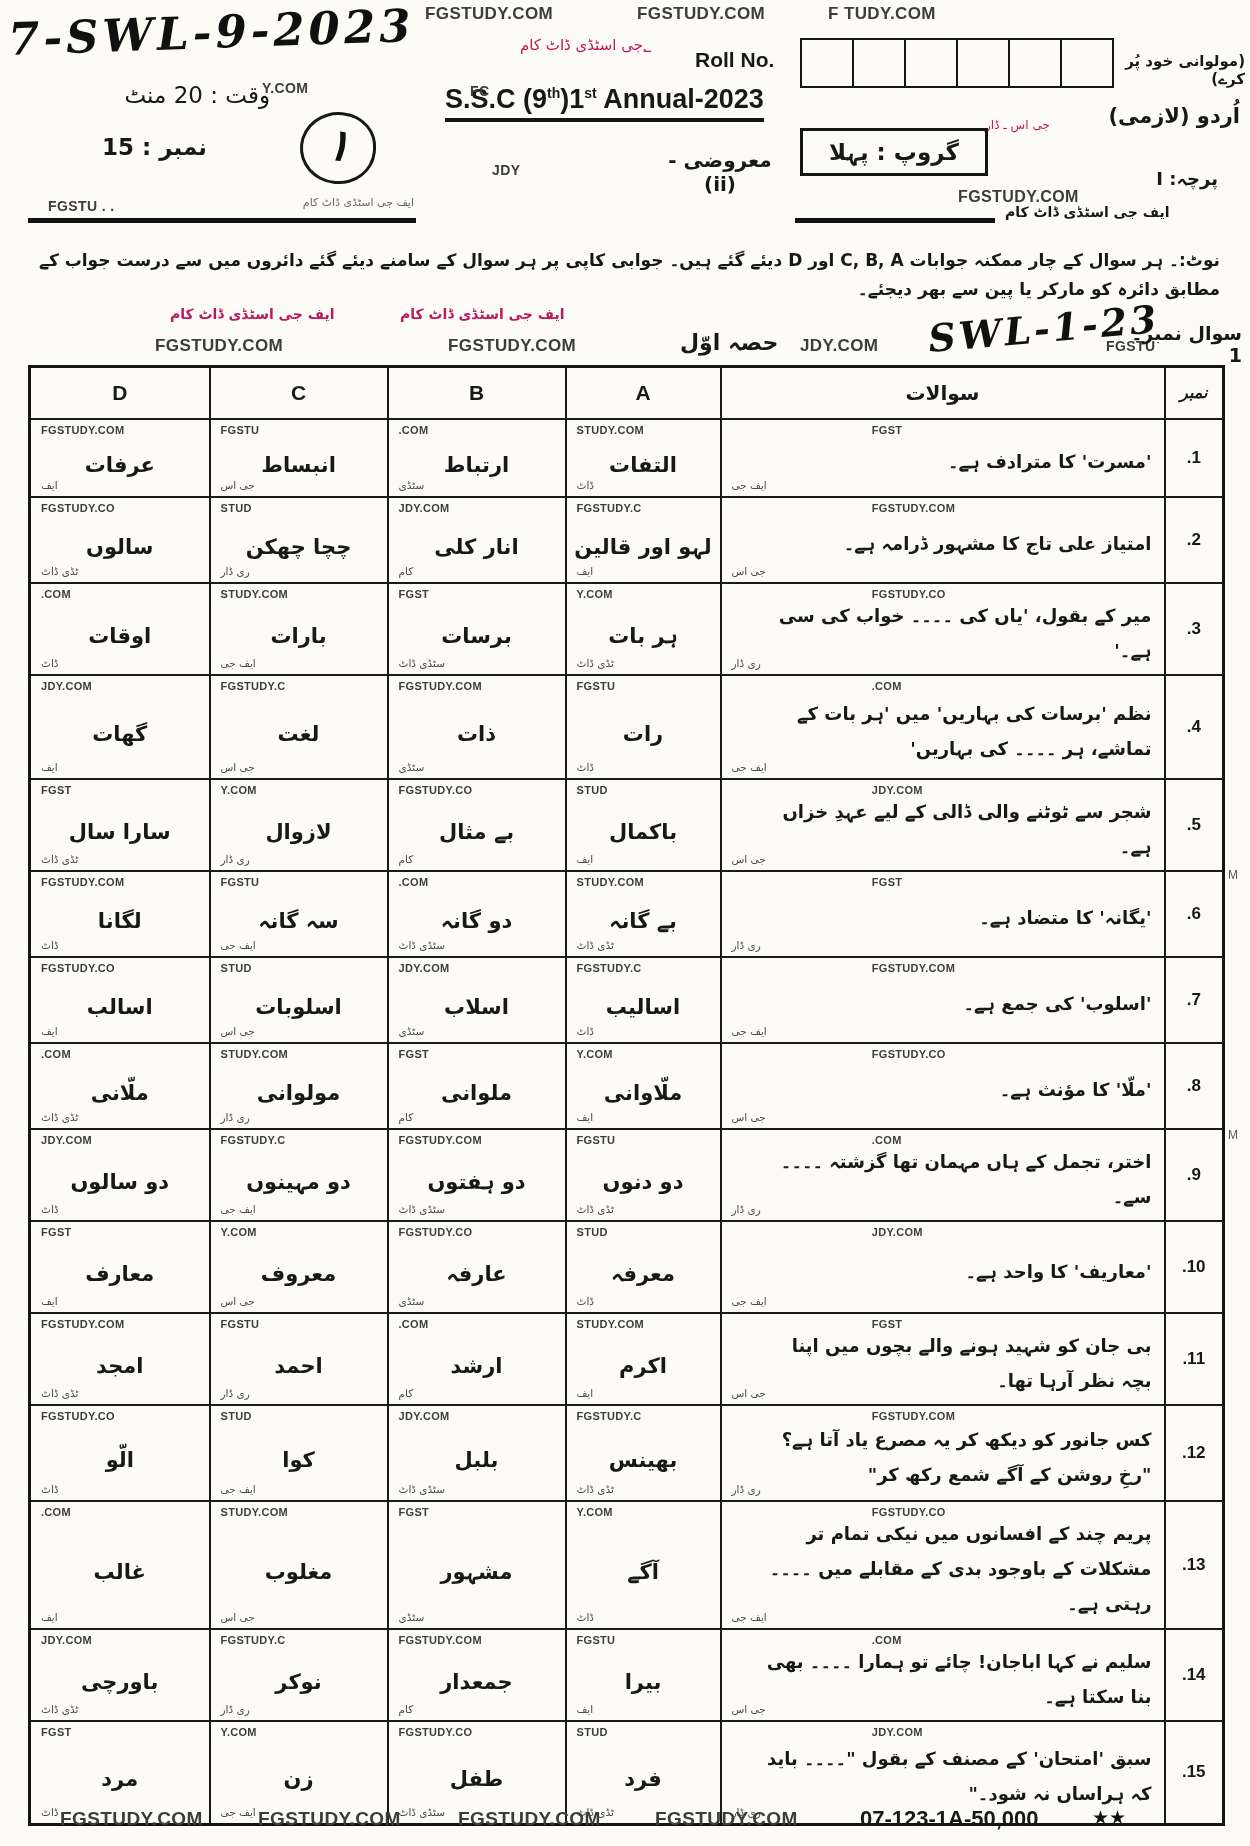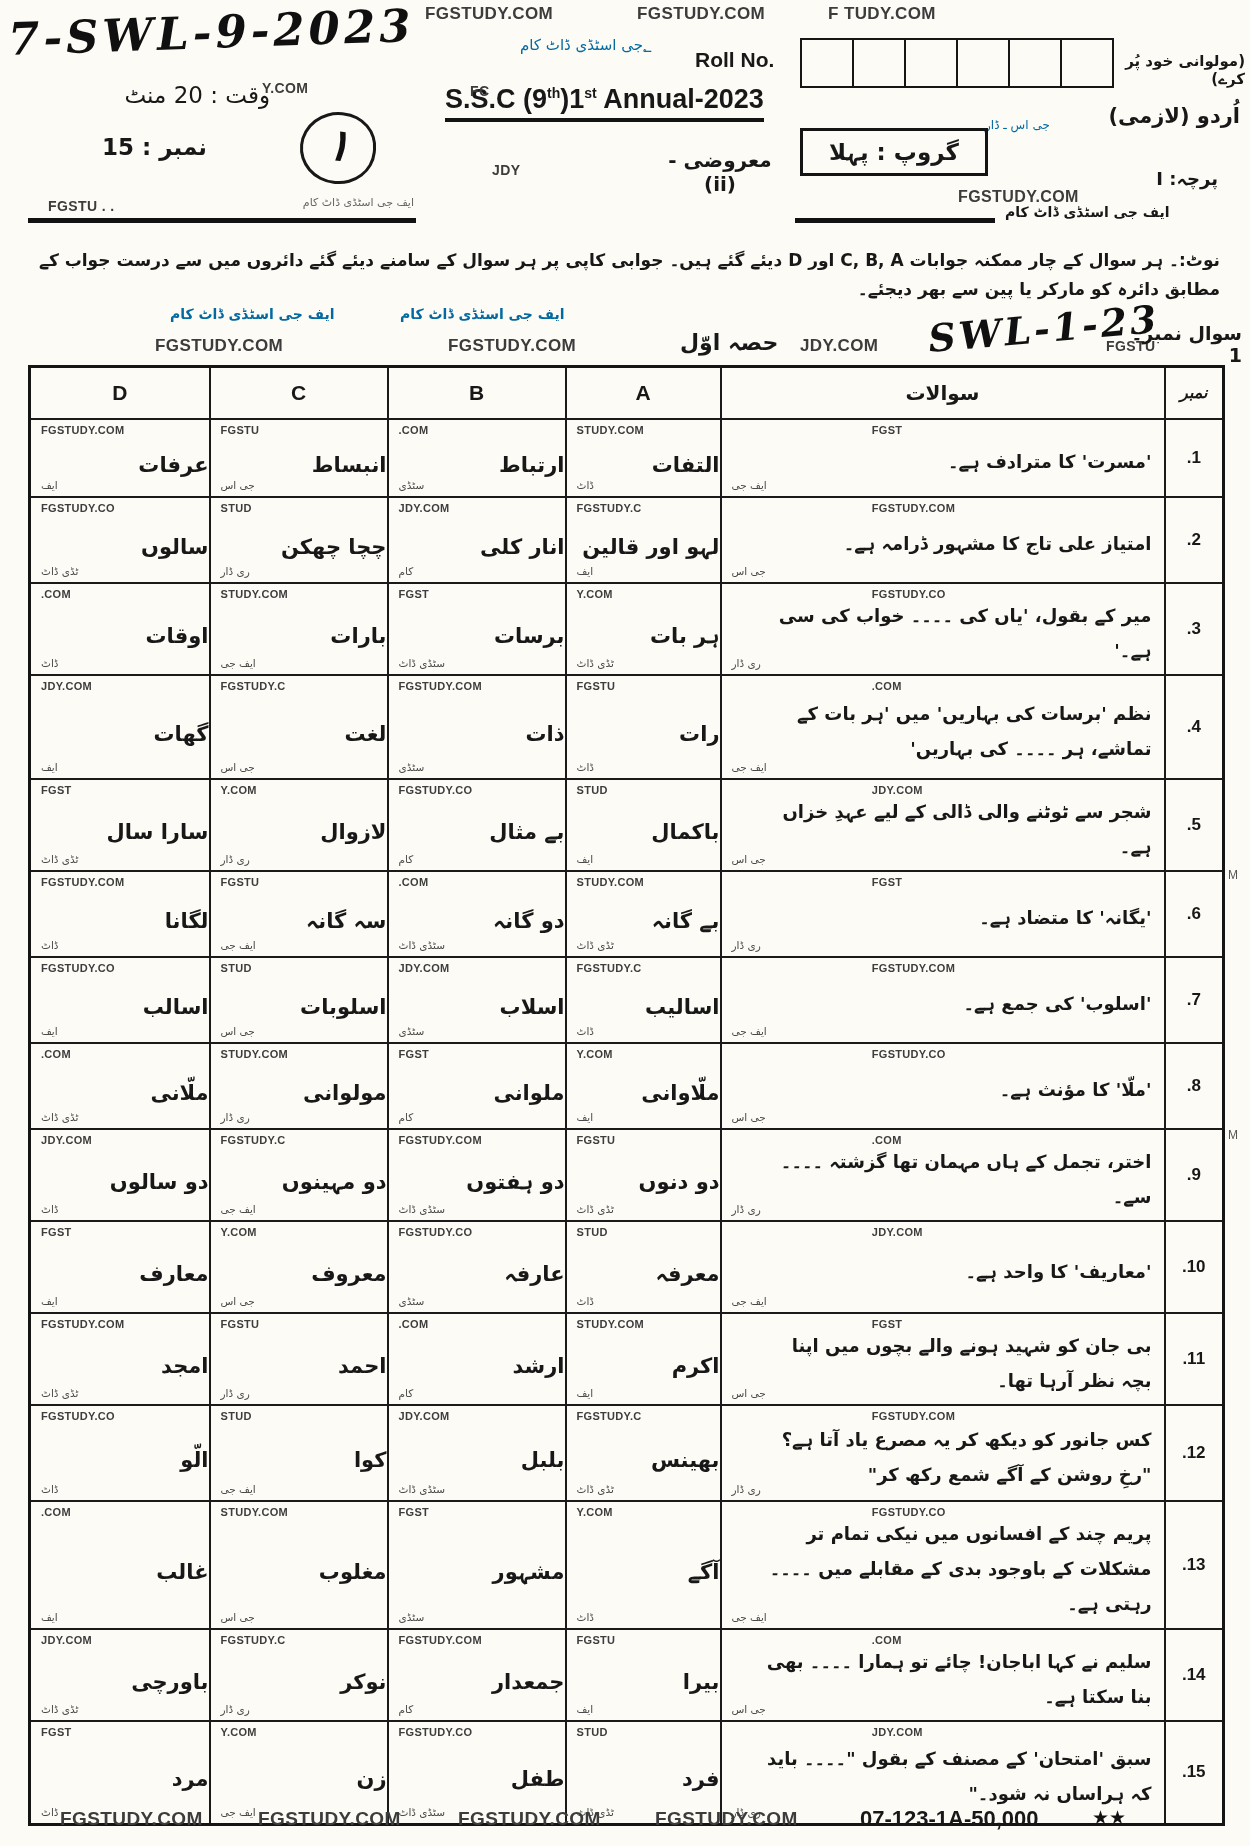--- a/index.html
+++ b/index.html
@@ -5,21 +5,21 @@
   html,body{margin:0;padding:0;background:#d9d9d9;}
   .page{
     position:relative; width:1250px; height:1846px; margin:0 auto;
     background:#fcfbf6; color:#181818; overflow:hidden;
     font-family:"DejaVu Sans", sans-serif;
   }
   .abs{position:absolute;}
   .urdu{direction:rtl; unicode-bidi:embed; font-family:"DejaVu Sans", sans-serif;}
   .lat{font-family:"Liberation Sans", sans-serif;}
   .wm{color:#3c3c3c; font-weight:bold; font-family:"Liberation Sans", sans-serif; letter-spacing:.4px;}
-  .wm-faint{color:#0369a1; font-weight:normal;}
+  .wm-faint{color:#be185d; font-weight:normal;}
   .hw{font-family:"DejaVu Serif", serif; font-style:italic; font-weight:bold; color:#101010;}
 
   
   .hand-top{left:8px; top:6px; font-size:45px; transform:rotate(-2deg); letter-spacing:4px;}
   .roll-label{left:695px; top:48px; font-size:21px; font-weight:bold;}
   .roll-boxes{left:800px; top:38px; display:flex;}
   .rbox{width:50px; height:46px; border:2px solid #161616; border-left:none; background:transparent;}
   .rbox:first-child{border-left:2px solid #161616;}
   .cand-note{left:1100px; top:52px; width:145px; font-size:15px; font-weight:bold; text-align:right;}
   .subject{left:1105px; top:104px; width:135px; font-size:21px; font-weight:bold; text-align:right;}
@@ -56,21 +56,21 @@
              border:3px solid #151515; table-layout:fixed;}
   table.quiz th, table.quiz td{border:2.5px solid #1a1a1a; position:relative; vertical-align:middle; padding:0;}
   table.quiz thead tr{height:52px;}
   th.hlat{font-size:21px; font-family:"Liberation Sans", sans-serif;}
   th.hq{font-size:20px;}
   th.hno{font-size:16px; font-style:italic;}
   .wm-en{position:absolute; top:4px; left:10px; font-size:11px; font-weight:bold; color:#3d3d3d;
          font-family:"Liberation Sans", sans-serif; letter-spacing:.3px;}
   .q-cell .wm-en{left:34%;}
   .wm-ur{position:absolute; bottom:5px; left:10px; font-size:10.5px; color:#4a4a4a;}
-  .opt-word{margin-top:14px; text-align:right; font-size:21px; font-weight:bold;}
+  .opt-word{margin-top:14px; text-align:center; font-size:21px; font-weight:bold;}
   .q-text{margin:14px 12px 6px 34px; font-size:18px; font-weight:bold; line-height:1.95; text-align:right;}
   .no-text{text-align:center; font-size:17px; font-weight:bold; font-family:"Liberation Sans", sans-serif;}
   #qbody tr:nth-child(1){height:78px;}  #qbody tr:nth-child(2){height:86px;}
   #qbody tr:nth-child(3){height:86px;}  #qbody tr:nth-child(4){height:104px;}
   #qbody tr:nth-child(5){height:86px;}  #qbody tr:nth-child(6){height:86px;}
   #qbody tr:nth-child(7){height:86px;}  #qbody tr:nth-child(8){height:86px;}
   #qbody tr:nth-child(9){height:92px;}  #qbody tr:nth-child(10){height:92px;}
   #qbody tr:nth-child(11){height:92px;} #qbody tr:nth-child(12){height:96px;}
   #qbody tr:nth-child(13){height:118px;}#qbody tr:nth-child(14){height:84px;}
   #qbody tr:nth-child(15){height:104px;}

